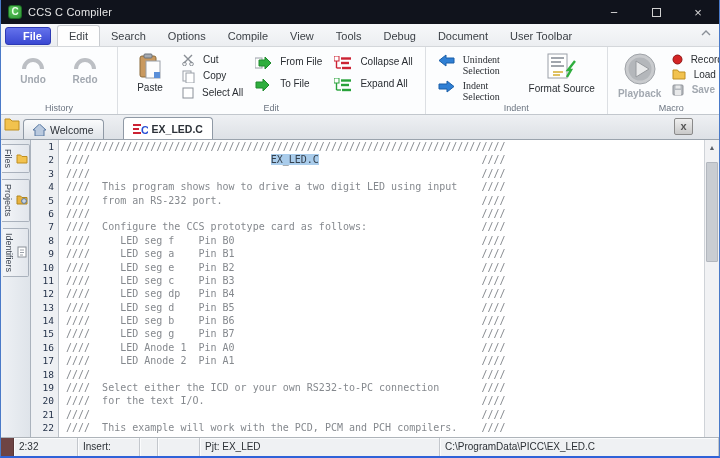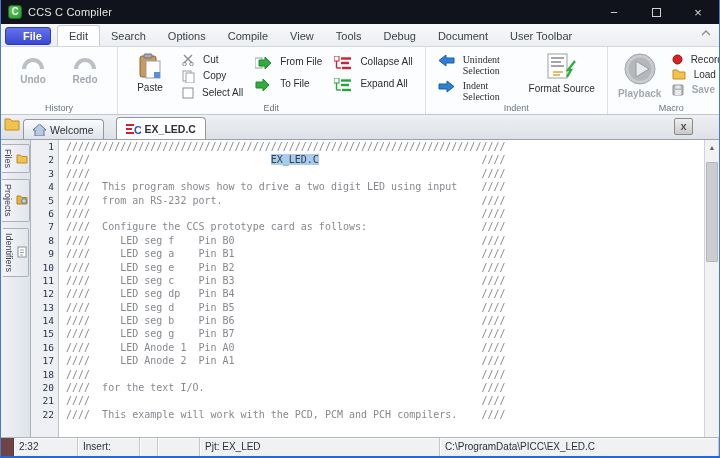--- a/index.html
+++ b/index.html
@@ -31,21 +31,21 @@
   .bigbtn.disabled, .smallitem.disabled { color:#a2a8b0;font-weight:bold; }
   .smallcol { display:flex; flex-direction:column; justify-content:flex-start; margin:1px 4px 0 4px; }
   .smallitem { display:flex; align-items:flex-start; gap:8px; font-size:10px; color:#2a2e33; padding:2px 2px; white-space:nowrap; }
   .smallitem.tall { padding:4px 2px; }
   .two-line { white-space:normal; width:54px; line-height:1.1;font-family:Liberation Serif, serif; }
   .helpzone { margin-left:auto; padding:6px 14px; }
 
   
   .tabbar { height:25px; background:linear-gradient(#eef0f3,#dde1e6); border-bottom:1px solid #9aa3ad; position:relative; display:flex; align-items:flex-end; }
   .tabbar-folder { position:absolute; left:3px; top:3px; }
-  .doc-tab { display:flex; align-items:center; gap:4px; height:20px; padding:0 9px; margin-right:12px; font-size:10.5px; color:#2c3138; border:1px solid #8f99a5; border-bottom:none; border-radius:4px 4px 0 0; background:linear-gradient(#fafbfc,#dfe3e8); }
+  .doc-tab { display:flex; align-items:center; gap:4px; height:20px; padding:0 9px; margin-right:19px; font-size:10.5px; color:#2c3138; border:1px solid #8f99a5; border-bottom:none; border-radius:4px 4px 0 0; background:linear-gradient(#fafbfc,#dfe3e8); }
   .doc-tab.first { margin-left:22px; }
   .doc-tab.active { background:#fff; font-weight:bold; height:22px; }
   .tab-close { position:absolute; right:26px; top:3px; width:19px; height:17px; background:linear-gradient(#efefef,#c9c9c9); border:1px solid #8a8a8a; border-radius:2px; color:#555; font-size:11px; font-weight:bold; text-align:center; line-height:15px; }
 
   
   .main { position:relative; height:297px; background:#e9ecf0; display:flex; }
   .side { width:29px; padding-top:4px; display:flex; flex-direction:column; gap:6px; align-items:center; background:linear-gradient(90deg,#eef1f5,#dfe4ea); }
   .vtab { writing-mode:vertical-rl; display:flex; flex-direction:column; align-items:center; gap:3px; background:linear-gradient(90deg,#f4f6f9,#e2e6ec); border:1px solid #a9b1bc; border-left:none; border-radius:0 2px 2px 0; padding:4px 1px; font-size:9px; color:#3c4450; }
   .editor { position:relative; flex:1; background:#fff; border-left:1px solid #aab2bc; overflow:hidden; }
   .gutter-bg { position:absolute; left:0; top:0; bottom:0; width:28px; background:#eef0f3; border-right:1px solid #bcc2c9; }
@@ -430,20 +430,24 @@
           </div>
           <div class="code-row">
             <span class="ln">17</span>
             <span class="code-text">////     LED Anode 2  Pin A1                                         ////</span>
           </div>
           <div class="code-row">
             <span class="ln">18</span>
             <span class="code-text">////                                                                 ////</span>
           </div>
           <div class="code-row">
+            <span class="ln">19</span>
+            <span class="code-text">////  Select either the ICD or your own RS232-to-PC connection       ////</span>
+          </div>
+          <div class="code-row">
             <span class="ln">20</span>
             <span class="code-text">////  for the text I/O.                                              ////</span>
           </div>
           <div class="code-row">
             <span class="ln">21</span>
             <span class="code-text">////                                                                 ////</span>
           </div>
           <div class="code-row">
             <span class="ln">22</span>
             <span class="code-text">////  This example will work with the PCD, PCM and PCH compilers.    ////</span>

